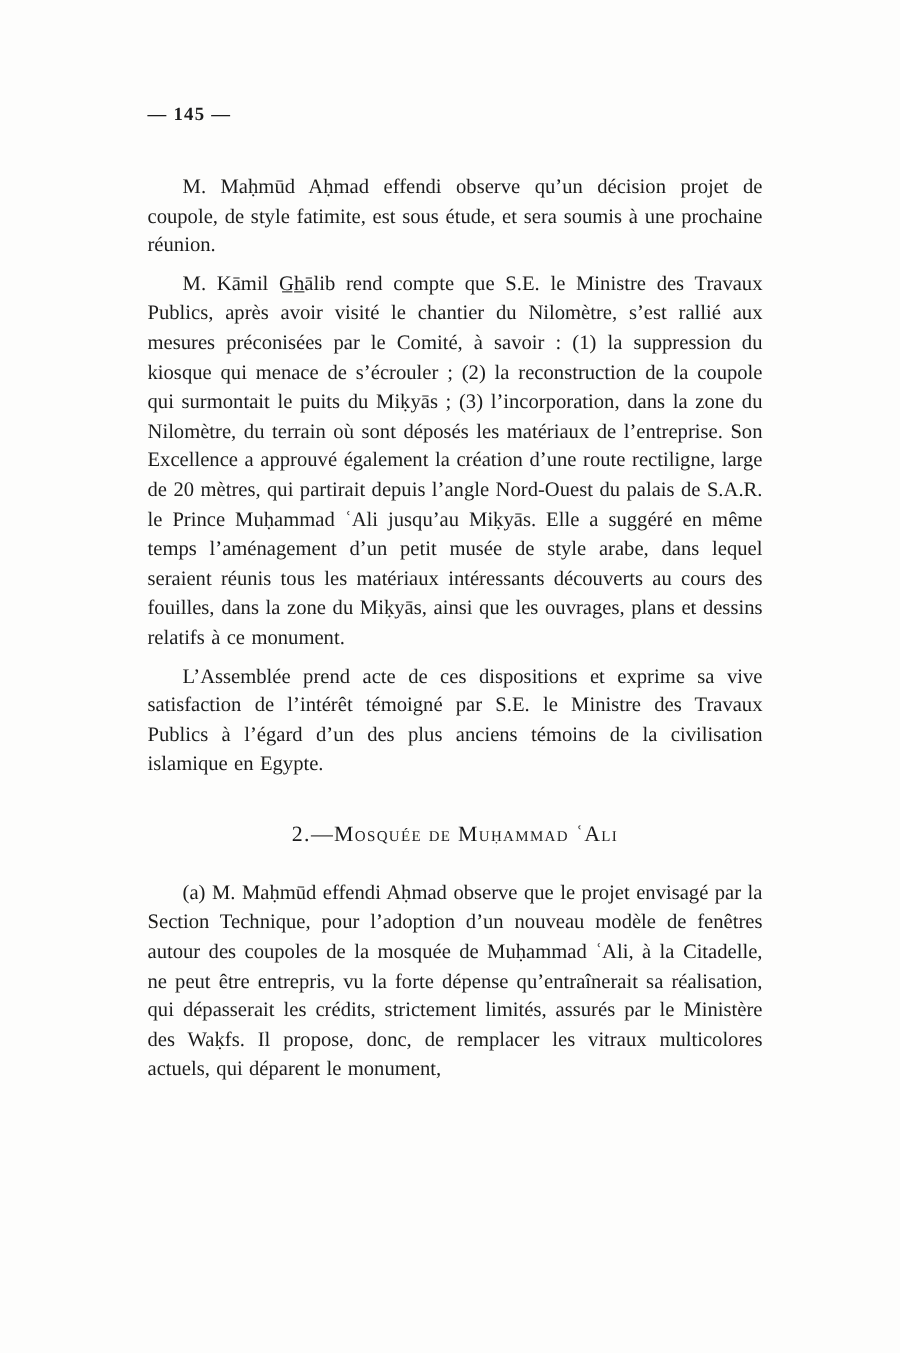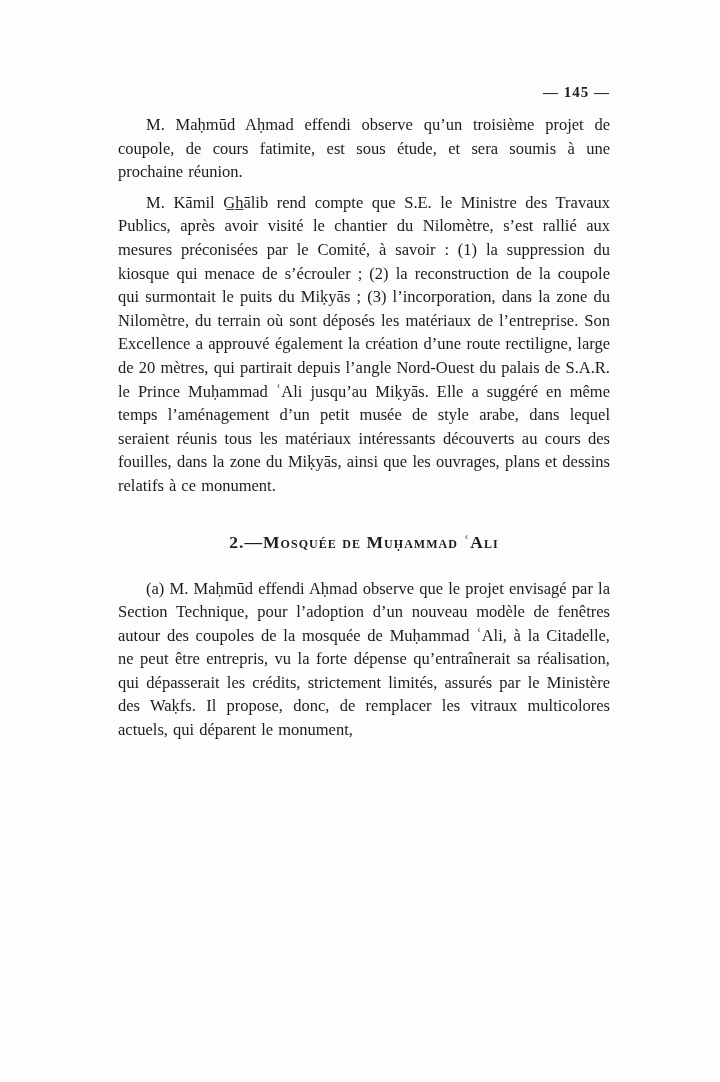--- a/index.html
+++ b/index.html
@@ -12,59 +12,60 @@
     width: 720px;
     min-height: 1082px;
     margin: 0 auto;
     background: #fdfdfc;
     color: #1c1c1c;
     font-family: "Liberation Serif", "DejaVu Serif", serif;
     box-sizing: border-box;
     padding: 84px 110px 60px 118px;
   }
   .page-number {
-    text-align: right;
+    text-align: left;
     font-size: 15px;
     font-weight: bold;
     letter-spacing: 1px;
-    margin-bottom: 12px;
+    margin-bottom: 36px;
     color: #1c1c1c;
   }
   .body-text p {
     font-size: 16.5px;
     line-height: 1.43;
     text-align: justify;
     text-indent: 1.7em;
     margin: 0 0 7px 0;
     word-spacing: 0.06em;
   }
   .section-heading {
     text-align: center;
     font-variant: small-caps;
-    font-weight: bold;
+    font-weight: normal;
     font-size: 17.5px;
     letter-spacing: 0.06em;
     margin: 34px 0 24px 0;
     color: #1c1c1c;
   }
 </style>
 </head>
 <body>
 
 <div class="page">
 
   <div class="page-number">— 145 —</div>
 
   <div class="body-text">
 
-    <p>M. Maḥmūd Aḥmad effendi observe qu’un troisième projet de coupole, de cours fatimite, est sous étude, et sera soumis à une prochaine réunion.</p>
+    <p>M. Maḥmūd Aḥmad effendi observe qu’un décision projet de coupole, de style fatimite, est sous étude, et sera soumis à une prochaine réunion.</p>
 
 
     <p>M. Kāmil G̲h̲ālib rend compte que S.E. le Ministre des Travaux Publics, après avoir visité le chantier du Nilomètre, s’est rallié aux mesures préconisées par le Comité, à savoir : (1) la suppression du kiosque qui menace de s’écrouler ; (2) la reconstruction de la coupole qui surmontait le puits du Miḳyās ; (3) l’incorporation, dans la zone du Nilomètre, du terrain où sont déposés les matériaux de l’entreprise.  Son Excellence a approuvé également la création d’une route rectiligne, large de 20 mètres, qui partirait depuis l’angle Nord-Ouest du palais de S.A.R. le Prince Muḥammad ʿAli jusqu’au Miḳyās.  Elle a suggéré en même temps l’aménagement d’un petit musée de style arabe, dans lequel seraient réunis tous les matériaux intéressants découverts au cours des fouilles, dans la zone du Miḳyās, ainsi que les ouvrages, plans et dessins relatifs à ce monument.</p>
 
+    <p>L’Assemblée prend acte de ces dispositions et exprime sa vive satisfaction de l’intérêt témoigné par S.E. le Ministre des Travaux Publics à l’égard d’un des plus anciens témoins de la civilisation islamique en Egypte.</p>
 
     <h2 class="section-heading">2.—Mosquée de Muḥammad ʿAli</h2>
 
     <p>(a) M. Maḥmūd effendi Aḥmad observe que le projet envisagé par la Section Technique, pour l’adoption d’un nouveau modèle de fenêtres autour des coupoles de la mosquée de Muḥammad ʿAli, à la Citadelle, ne peut être entrepris, vu la forte dépense qu’entraînerait sa réalisation, qui dépasserait les crédits, strictement limités, assurés par le Ministère des Waḳfs.  Il propose, donc, de remplacer les vitraux multicolores actuels, qui déparent le monument,</p>
 
   </div>
 
 </div>
 
 </body></html>

